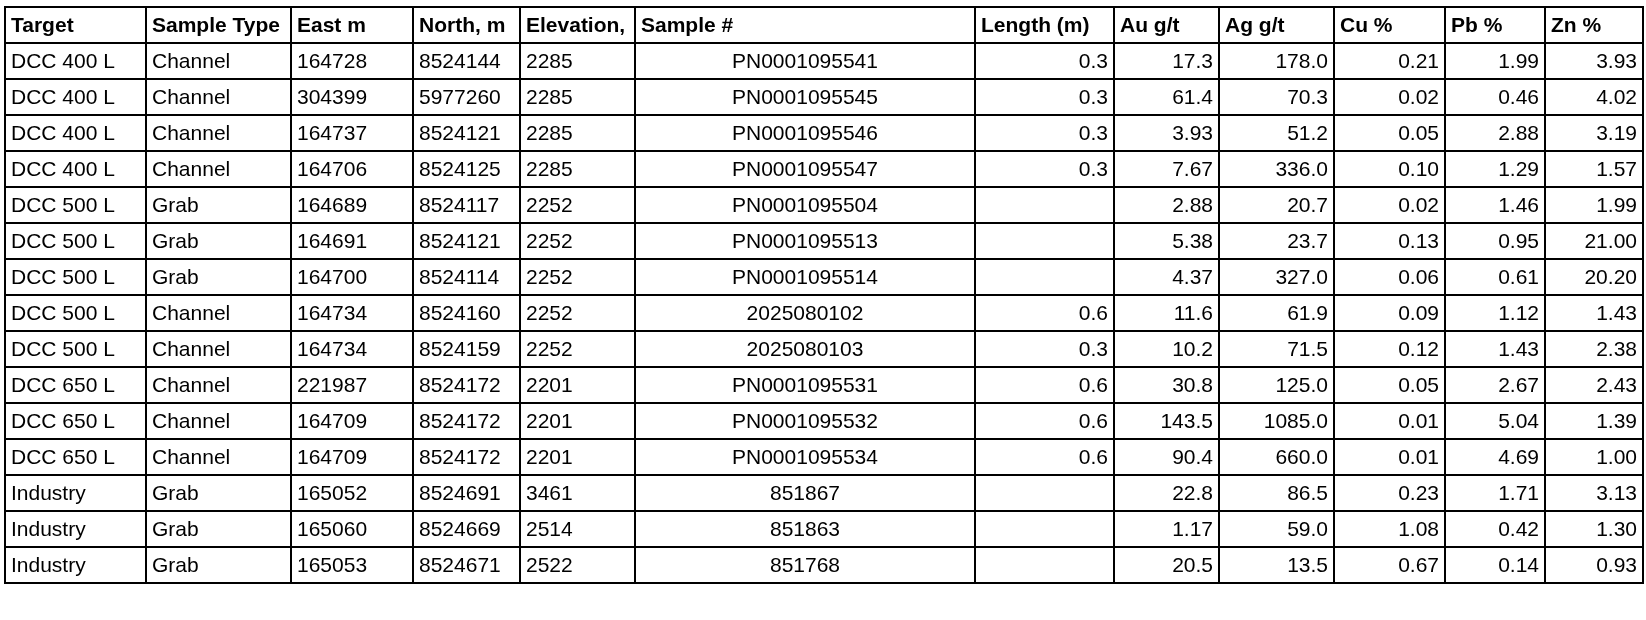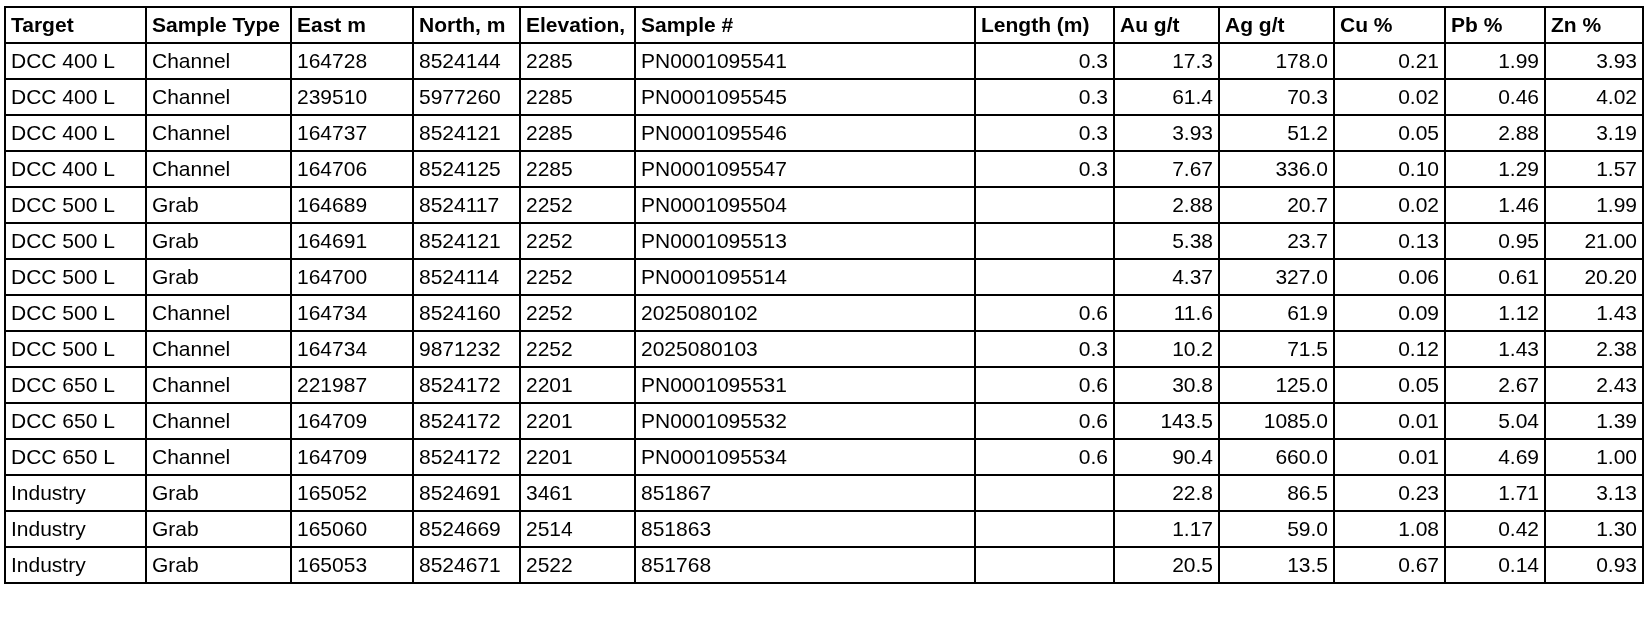--- a/index.html
+++ b/index.html
@@ -37,21 +37,21 @@
     line-height: 30px;
   }
   table.data-table th {
     font-weight: bold;
     text-align: left;
   }
   
   th.c-sample { text-align: center; }
   
   td.left   { text-align: left; }
-  td.center { }
+  td.center { text-align: center; }
   td.right  { text-align: right; }
 
   
   col.w-target    { width: 141px; }
   col.w-stype     { width: 145px; }
   col.w-east      { width: 122px; }
   col.w-north     { width: 107px; }
   col.w-elev      { width: 115px; }
   col.w-sample    { width: 340px; }
   col.w-length    { width: 139px; }
@@ -107,21 +107,21 @@
         <td class="right">0.3</td>
         <td class="right">17.3</td>
         <td class="right">178.0</td>
         <td class="right">0.21</td>
         <td class="right">1.99</td>
         <td class="right">3.93</td>
       </tr>
       <tr>
         <td class="left">DCC 400 L</td>
         <td class="left">Channel</td>
-        <td class="left">239510</td>
+        <td class="left">304399</td>
         <td class="left">5977260</td>
         <td class="left">2285</td>
         <td class="center">PN0001095545</td>
         <td class="right">0.3</td>
         <td class="right">61.4</td>
         <td class="right">70.3</td>
         <td class="right">0.02</td>
         <td class="right">0.46</td>
         <td class="right">4.02</td>
       </tr>
@@ -206,21 +206,21 @@
         <td class="right">11.6</td>
         <td class="right">61.9</td>
         <td class="right">0.09</td>
         <td class="right">1.12</td>
         <td class="right">1.43</td>
       </tr>
       <tr>
         <td class="left">DCC 500 L</td>
         <td class="left">Channel</td>
         <td class="left">164734</td>
-        <td class="left">9871232</td>
+        <td class="left">8524159</td>
         <td class="left">2252</td>
         <td class="center">2025080103</td>
         <td class="right">0.3</td>
         <td class="right">10.2</td>
         <td class="right">71.5</td>
         <td class="right">0.12</td>
         <td class="right">1.43</td>
         <td class="right">2.38</td>
       </tr>
       <tr>

